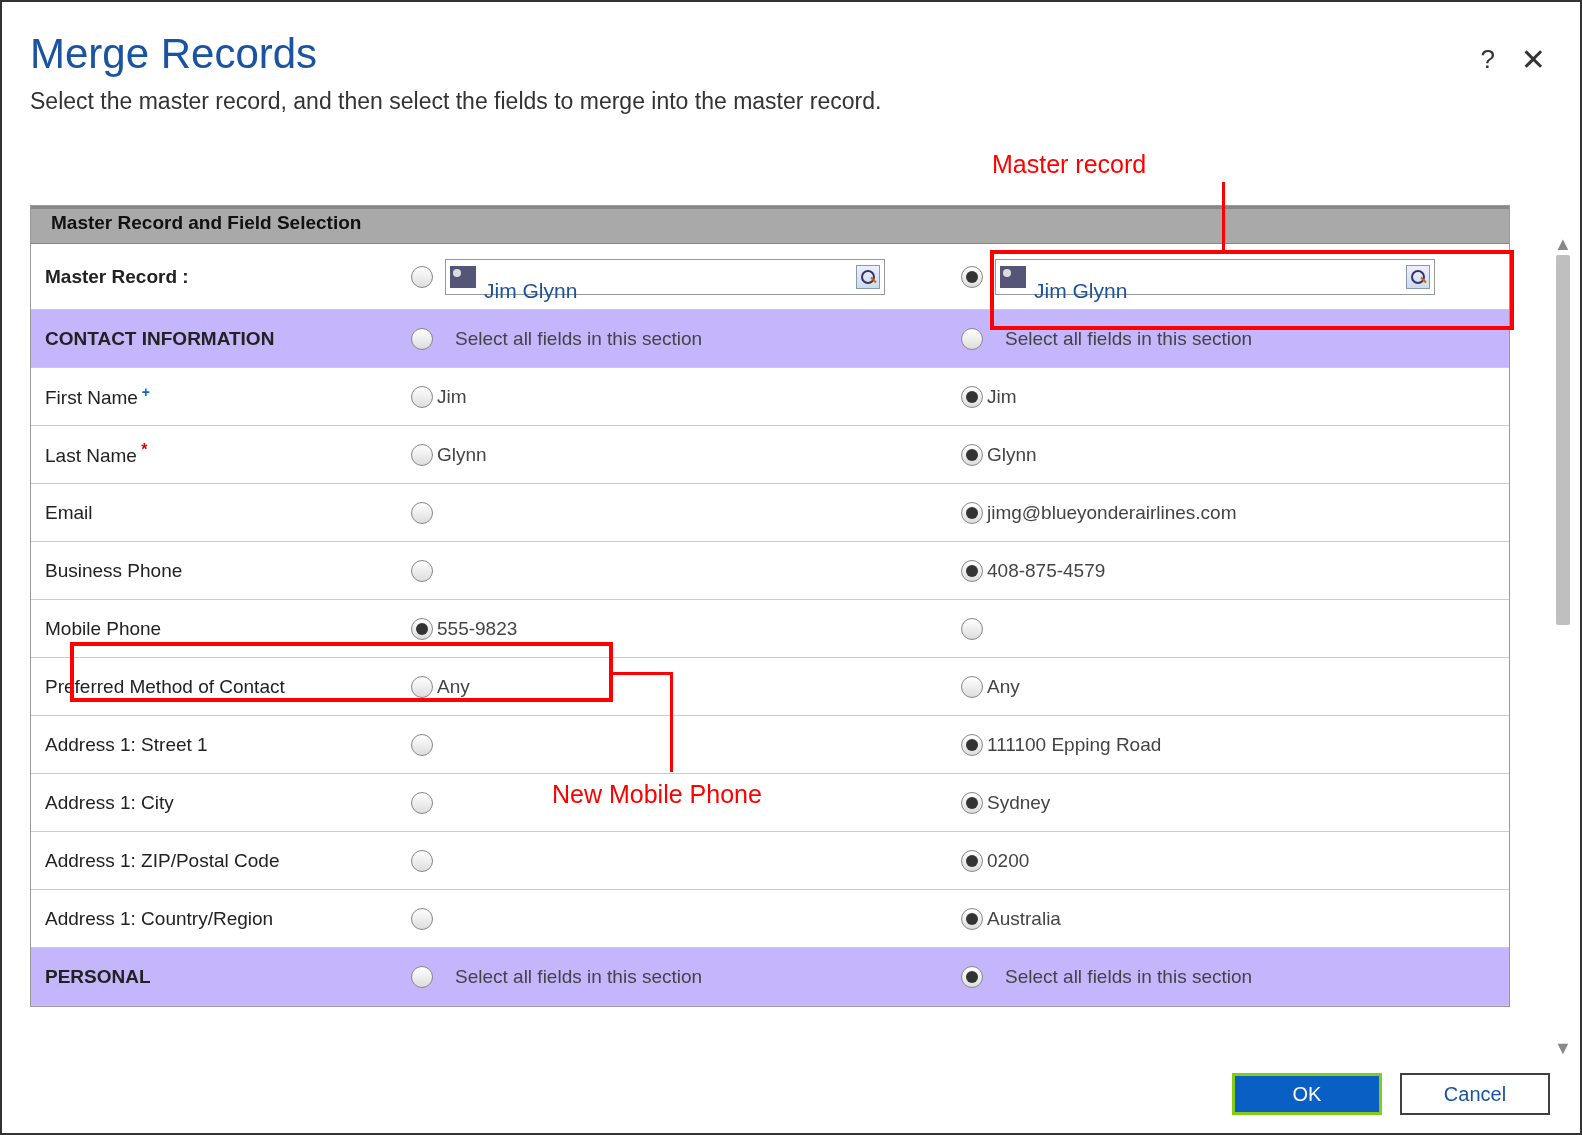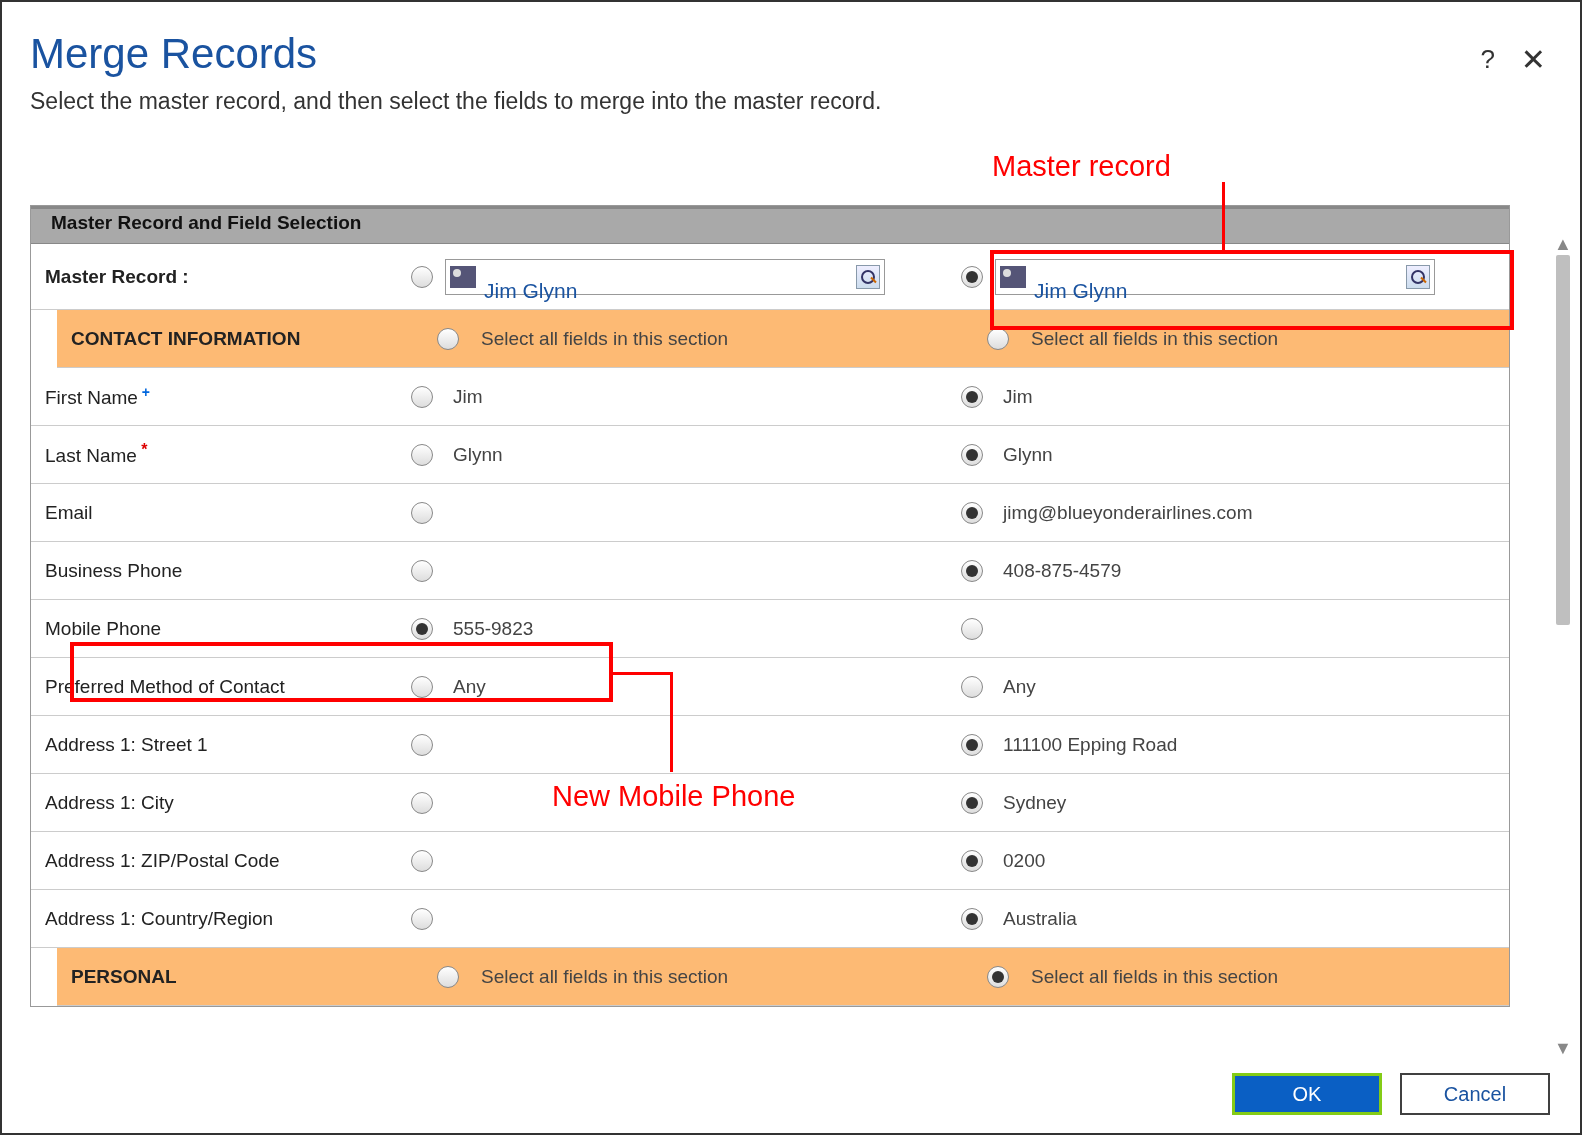--- a/index.html
+++ b/index.html
@@ -26,21 +26,21 @@
     position:absolute;
     top:40px; right:34px;
     display:flex; gap:26px;
     align-items:center;
   }
   .help-icon, .close-icon {
     font-size:26px; color:#333; cursor:pointer; font-weight:300;
   }
   .close-icon { font-size:30px; }
   .annot {
-    position:absolute; color:#f00; font-size:29px; z-index:20;
+    position:absolute; color:#f00; font-size:25px; z-index:20;
   }
   .annot-line-v {
     position:absolute; background:#f00; width:3px; z-index:19;
   }
   .annot-line-h {
     position:absolute; background:#f00; height:3px; z-index:19;
   }
   .annot-box {
     position:absolute; border:4px solid #f00; z-index:18; pointer-events:none;
   }
@@ -61,42 +61,42 @@
     padding:3px 0 9px 20px;
   }
   .row {
     display:grid;
     grid-template-columns: 380px 550px 550px;
     align-items:center;
     min-height:58px;
     border-bottom:1px solid #ccc;
     background:#fff;
   }
-  .row.shaded { background:#fdba74;margin-left:26px; }
+  .row.shaded { background:#c4b5fd; }
   .cell-label {
     padding-left:14px;
     font-size:19px;
     color:#222;
   }
   .cell-label.bold { font-weight:bold; }
   .req-blue { color:#0066dd; font-weight:bold; vertical-align:super; font-size:14px;}
   .req-red { color:#d00; font-weight:bold; vertical-align:super; font-size:16px;}
   .cell-opt {
     display:flex; align-items:center; gap:2px;
   }
   .radio {
     width:22px; height:22px; border:1px solid #888; border-radius:50%;
     background:linear-gradient(#fff,#ddd);
     display:inline-flex; align-items:center; justify-content:center;
     cursor:pointer; flex-shrink:0;
   }
   .radio.sel::after {
     content:""; width:12px; height:12px; border-radius:50%; background:#333;
   }
-  .opt-text { font-size:19px; color:#444; margin-left:18px; }
+  .opt-text { font-size:19px; color:#444; margin-left:2px; }
   .section-help { color:#444; margin-left:20px; font-size:19px;}
 
   .lookup {
     display:inline-flex; align-items:center;
     border:1px solid #999; height:36px; width:440px;
     background:#fff; margin-left:10px;
     padding:0 4px;
   }
   .lookup .card-ic {
     width:26px;height:22px;background:#557; margin-right:8px;

